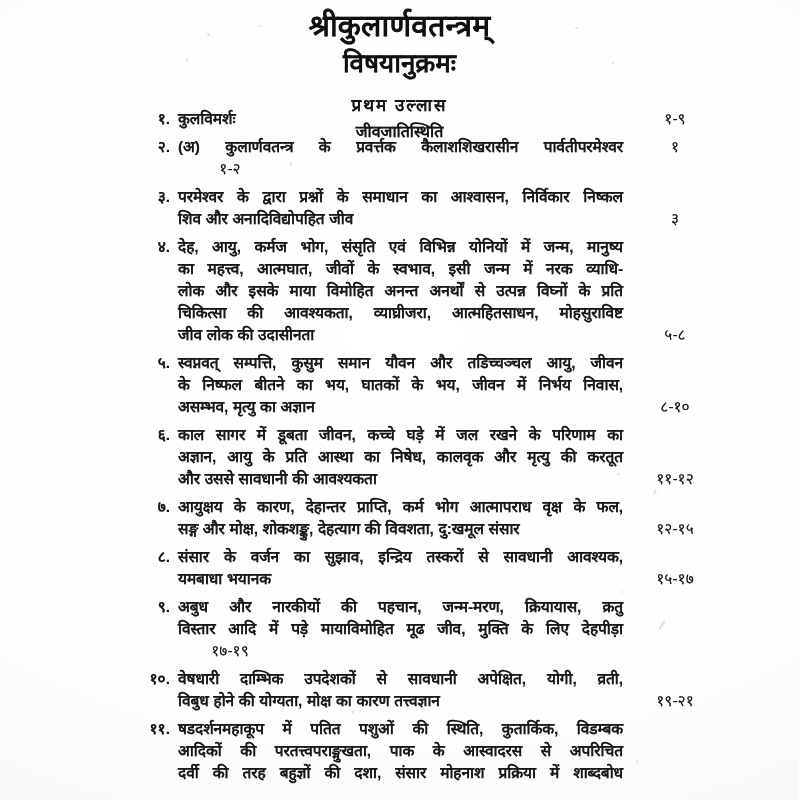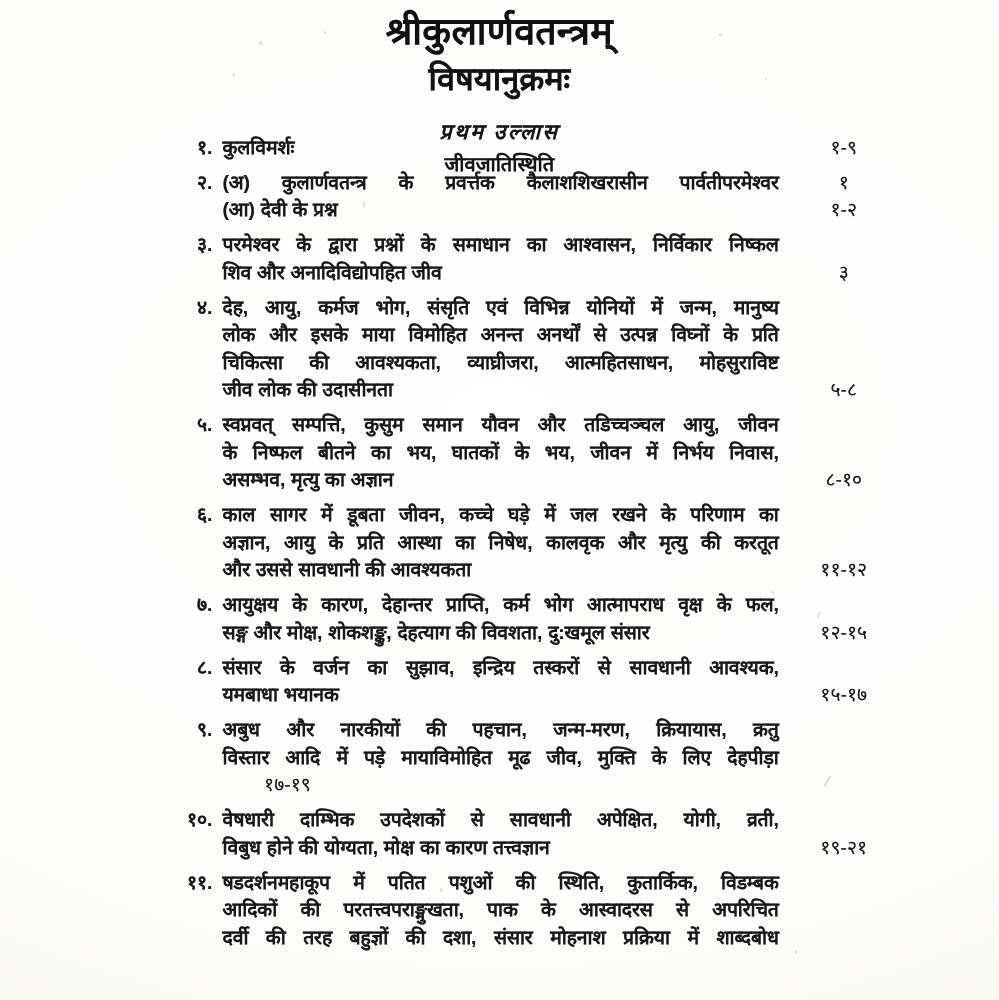--- a/index.html
+++ b/index.html
@@ -58,21 +58,20 @@
     margin: 2px 0 0 0;
     color: #0e1012;
   }
   .chapter-title {
     font-family: "Liberation Sans", "DejaVu Sans", sans-serif;
     font-weight: 600;
     font-size: 17px;
     letter-spacing: 2px;
     margin: 14px 0 0 0;
     color: #131517;
-    font-style: italic;
   }
   .chapter-sub {
     font-family: "Liberation Sans", "DejaVu Sans", sans-serif;
     font-weight: 700;
     font-size: 16px;
     margin: 4px 0 0 0;
     color: #131517;
   }
 
   
@@ -194,21 +193,20 @@
           </div>
         </div>
         <div class="toc-row">
           <div class="toc-num">२.</div>
           <div class="toc-body">
             <div class="toc-line">
               <span class="toc-text justify">(अ) कुलार्णवतन्त्र के प्रवर्त्तक कैलाशशिखरासीन पार्वतीपरमेश्वर</span>
               <span class="toc-pg">१</span>
             </div>
             <div class="toc-line">
-              <span class="toc-text">(आ) देवी के प्रश्न</span>
               <span class="toc-pg">१-२</span>
             </div>
           </div>
         </div>
         <div class="toc-row">
           <div class="toc-num">३.</div>
           <div class="toc-body">
             <div class="toc-line">
               <span class="toc-text justify">परमेश्वर के द्वारा प्रश्नों के समाधान का आश्वासन, निर्विकार निष्कल</span>
               <span class="toc-pg empty"></span>
@@ -220,20 +218,24 @@
           </div>
         </div>
         <div class="toc-row">
           <div class="toc-num">४.</div>
           <div class="toc-body">
             <div class="toc-line">
               <span class="toc-text justify">देह, आयु, कर्मज भोग, संसृति एवं विभिन्न योनियों में जन्म, मानुष्य</span>
               <span class="toc-pg empty"></span>
             </div>
             <div class="toc-line">
+              <span class="toc-text justify">का महत्त्व, आत्मघात, जीवों के स्वभाव, इसी जन्म में नरक व्याधि-</span>
+              <span class="toc-pg empty"></span>
+            </div>
+            <div class="toc-line">
               <span class="toc-text justify">लोक और इसके माया विमोहित अनन्त अनर्थों से उत्पन्न विघ्नों के प्रति</span>
               <span class="toc-pg empty"></span>
             </div>
             <div class="toc-line">
               <span class="toc-text justify">चिकित्सा की आवश्यकता, व्याघ्रीजरा, आत्महितसाधन, मोहसुराविष्ट</span>
               <span class="toc-pg empty"></span>
             </div>
             <div class="toc-line">
               <span class="toc-text">जीव लोक की उदासीनता</span>
               <span class="toc-pg">५-८</span>

